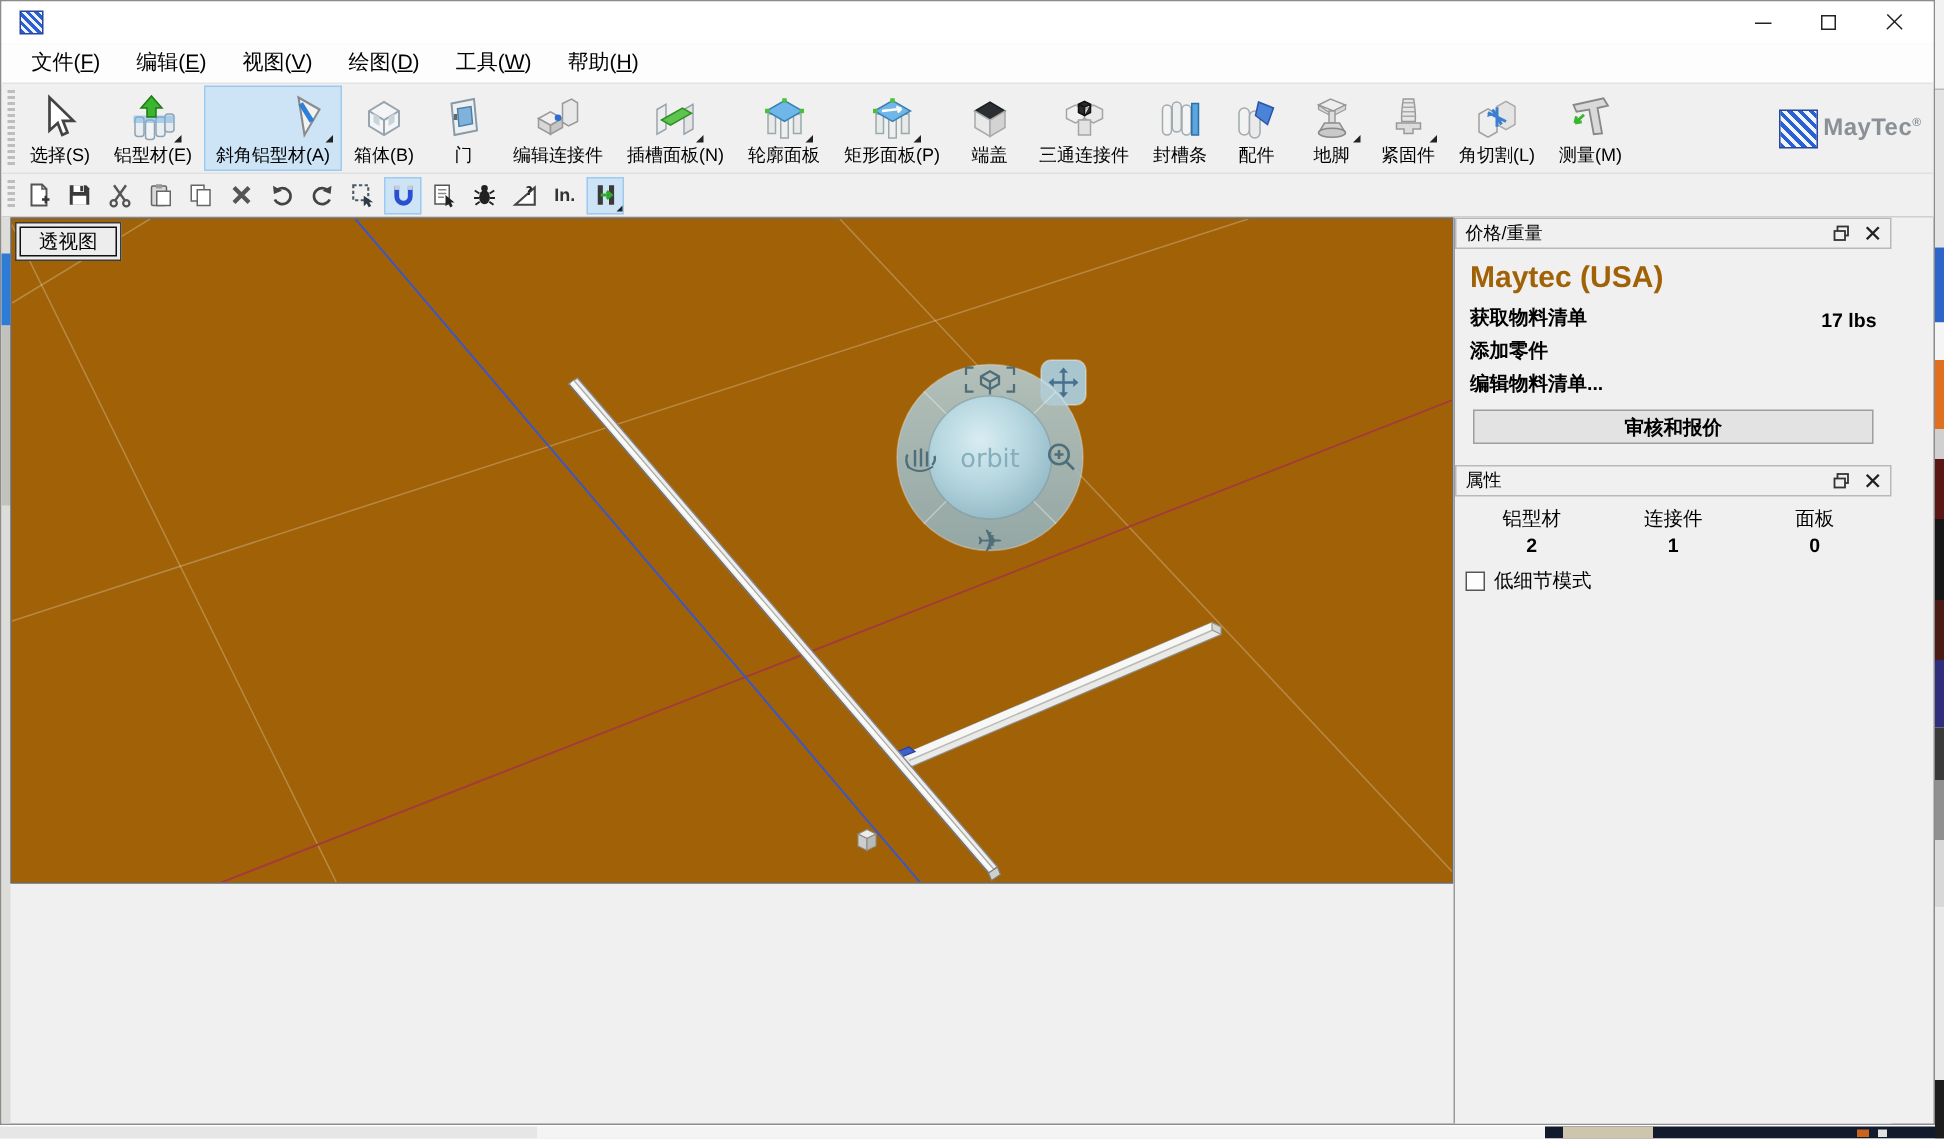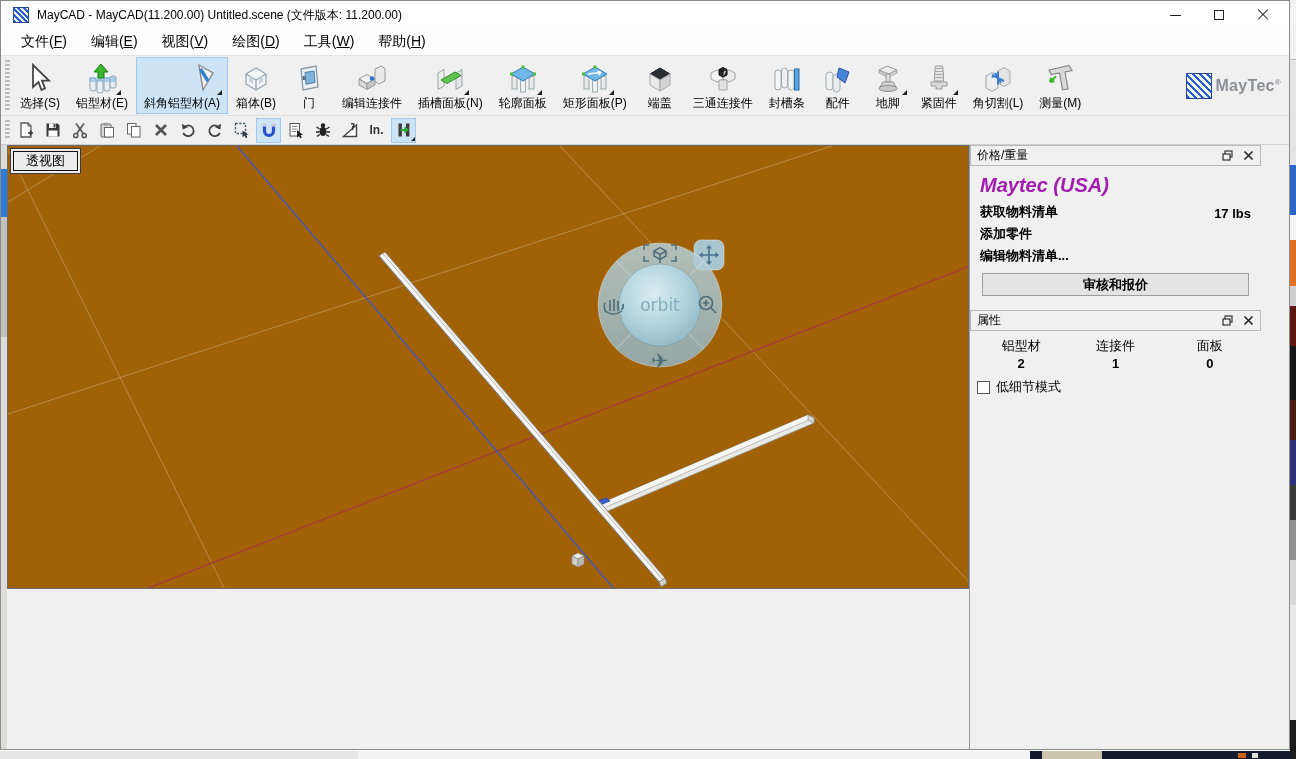--- a/index.html
+++ b/index.html
@@ -50,21 +50,21 @@
   .leftstrip .seg-gray { position:absolute; left:0; top:72px; width:6px; height:120px; background:#c2c2bd; }
 
   .viewport { position:absolute; left:6px; top:144px; width:962px; height:444px; background:#a16207; border:1px solid #6b6b6b; overflow:hidden; }
   .vplabel { position:absolute; left:2px; top:2px; background:#ededed; border:1px solid #3c3c3c; padding:2px; z-index:5; }
   .vplabel-inner { border:1px solid #111; padding:0px 12px; font-size:13px; color:#000; background:#ededed; }
 
   .dock { position:absolute; left:968px; top:144px; width:292px; height:604px; background:#f0f0f0; border-left:1px solid #9a9a9a; }
   .dock-title { height:21px; display:flex; align-items:center; padding:0 6px; font-size:12px; color:#000; border:1px solid #b9b9b9; background:#f0f0f0; justify-content:space-between; }
   .dock-title .dtbtns { display:flex; align-items:center; gap:10px; }
   .price-body { padding:6px 10px 8px 10px; }
-  .price-brand { font-size:20px; font-weight:bold; color:#a21caf; margin:2px 0 6px 0;font-style:italic; }
+  .price-brand { font-size:20px; font-weight:bold; color:#a16207; margin:2px 0 6px 0; }
   .price-row { display:flex; justify-content:space-between; align-items:flex-end; font-size:13px; font-weight:bold; color:#000; margin:4px 0; }
   .review-btn { margin:8px 2px 0 2px; height:23px; background:#e3e3e3; border:1px solid #9f9f9f; display:flex; align-items:center; justify-content:center; font-size:13px; font-weight:bold; color:#000; }
   .props-stats { display:flex; padding:6px 4px 2px 4px; }
   .stat { width:106px; text-align:center; font-size:13px; color:#000; }
   .stat .v { font-weight:bold; margin-top:1px; }
   .chk-row { display:flex; align-items:center; gap:6px; margin:5px 0 0 7px; font-size:13px; color:#000; }
   .chk-box { width:13px; height:13px; background:#fdfdfd; border:1px solid #555; }
 
   
   .bstrip { position:absolute; left:0; top:751px; width:1296px; height:8px; }
@@ -75,21 +75,20 @@
 </style>
 </head>
 <body>
 
 <div id="stage">
 
   <div id="appwin">
 
     <div class="titlebar">
       <div class="appicon"></div>
-      <div class="titletext">MayCAD - MayCAD(11.200.00) Untitled.scene (文件版本: 11.200.00)</div>
       <div class="winbtns">
         <div class="winbtn">
             <span class="glyph-min"></span>
           </div>
         <div class="winbtn">
             <span class="glyph-max"></span>
           </div>
         <div class="winbtn">
             <span class="glyph-close"></span>
           </div>

